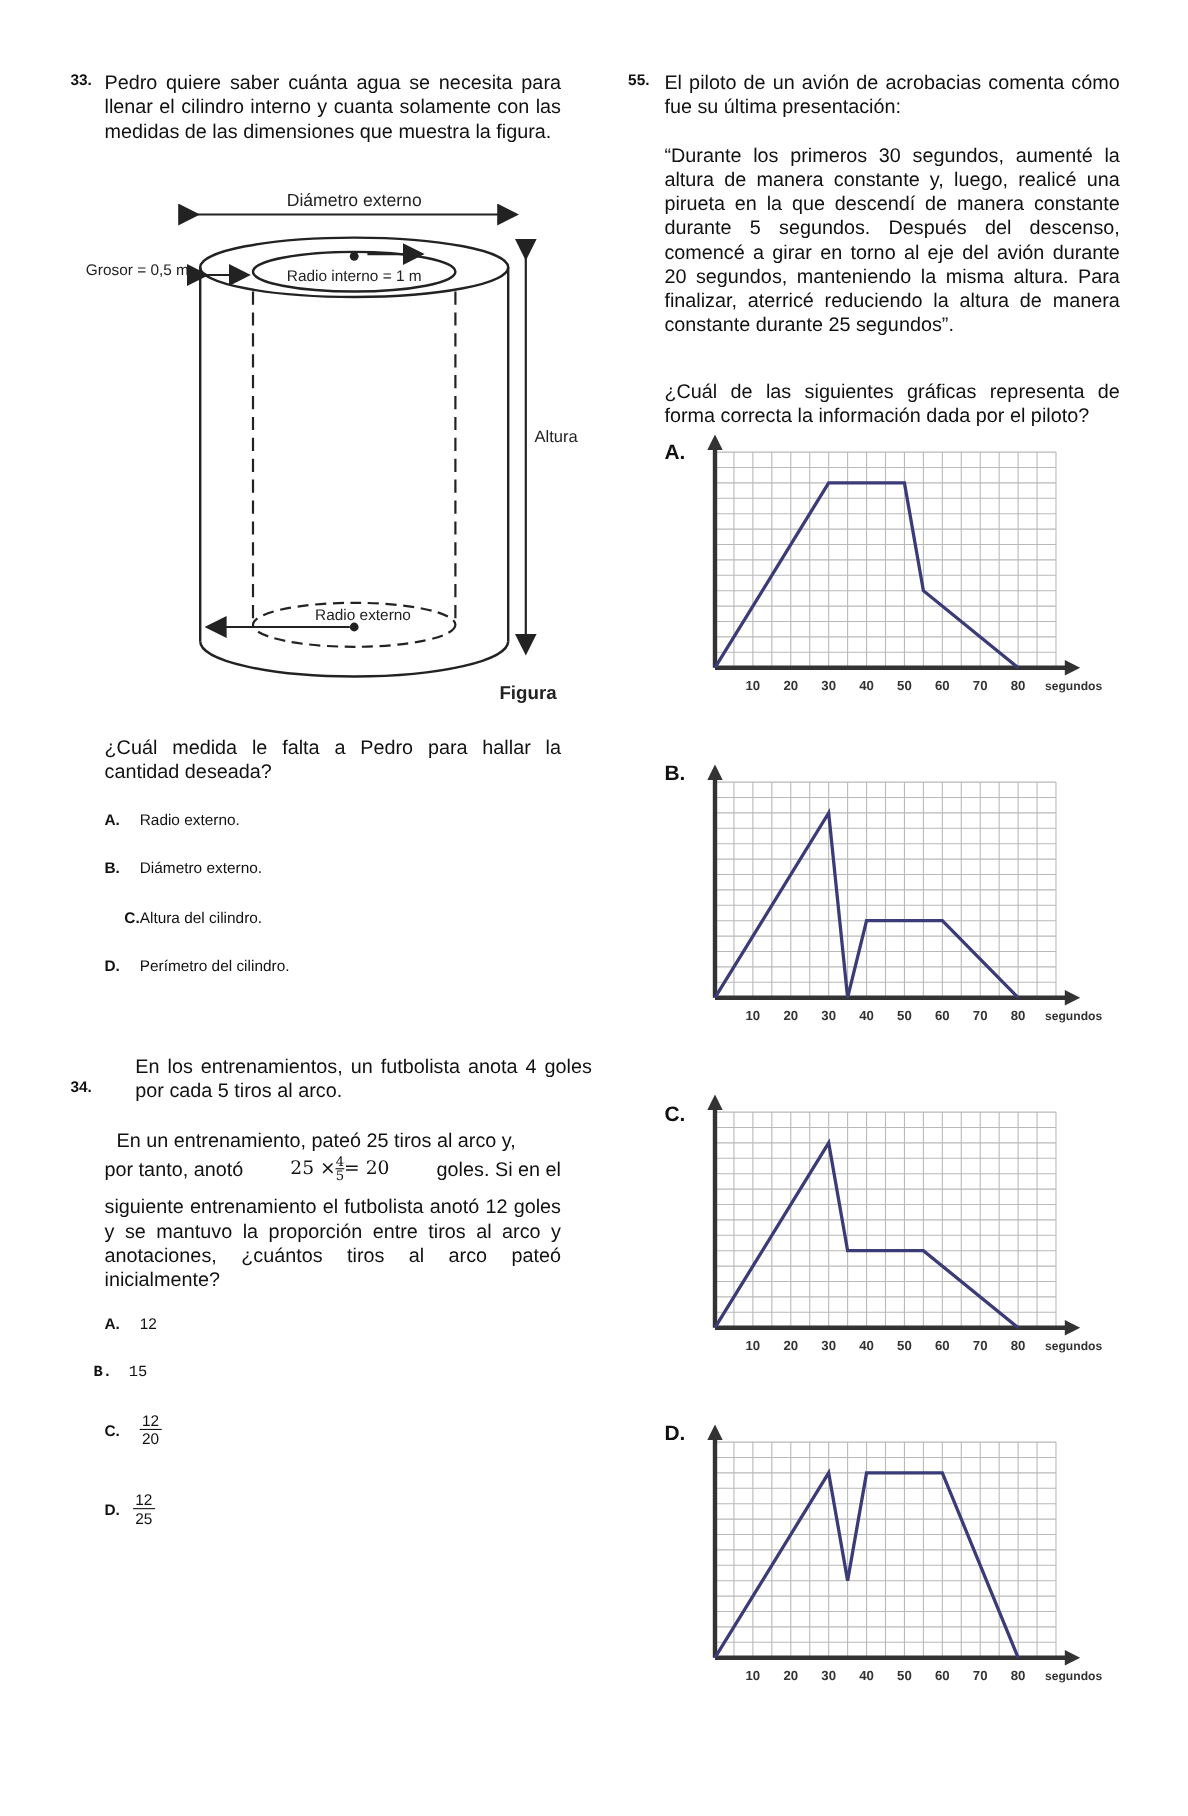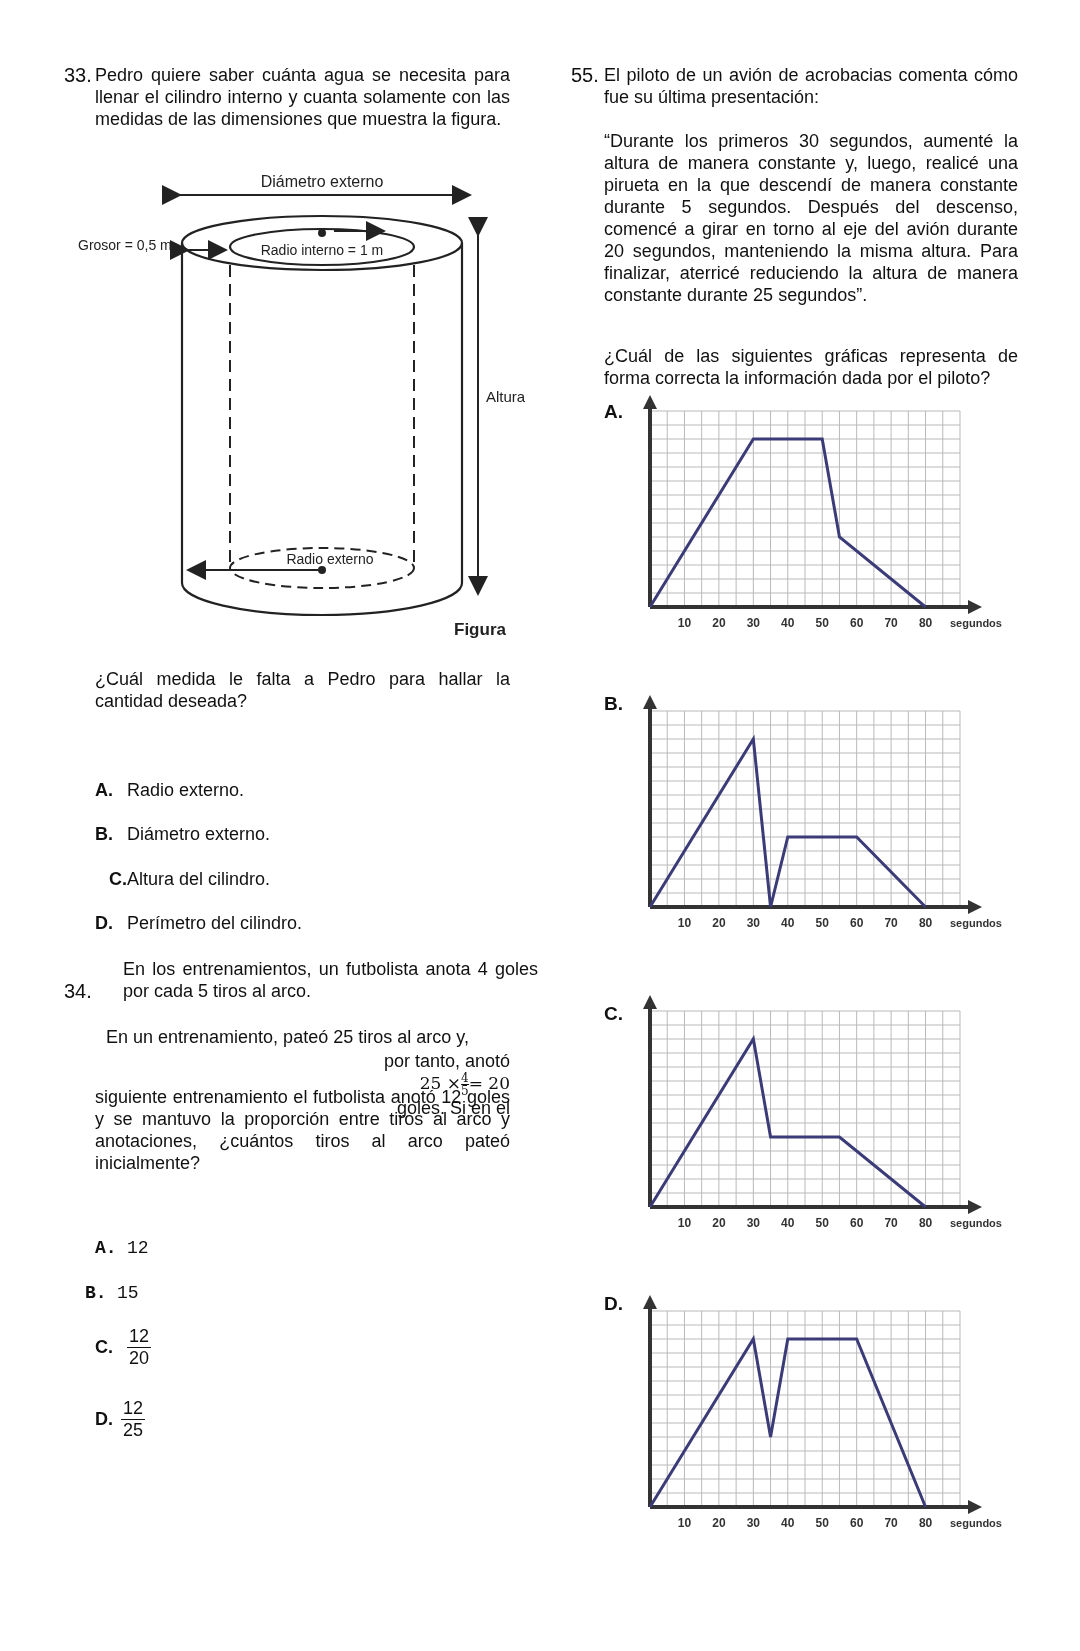--- a/index.html
+++ b/index.html
@@ -1,21 +1,21 @@
 <!DOCTYPE html>
 <html><head>
 <meta charset="utf-8">
 <style>
   html, body { margin:0; padding:0; background:#fff; }
   body { width:1080px; height:1651px; position:relative; overflow:hidden;
          font-family:"Liberation Sans", sans-serif; color:#111; }
   .abs { position:absolute; }
-  .qnum { position:absolute; font-weight:normal; font-size:20px; }
+  .qnum { position:absolute; font-weight:bold; font-size:14px; }
   .para { position:absolute; font-size:18px; line-height:22px; text-align:justify; }
-  .opt { position:absolute; font-size:18px;margin-top:43px; }
+  .opt { position:absolute; font-size:14px; }
   .opt b { display:inline-block; width:32px; }
   .frac { display:inline-block; vertical-align:middle; text-align:center; }
   .frac .n { display:block; border-bottom:1.5px solid #111; padding:0 2px; }
   .frac .d { display:block; }
   .ifrac { display:inline-block; vertical-align:middle; text-align:center; font-size:12px; line-height:12px; font-family:"DejaVu Serif", serif; }
   .ifrac .n { display:block; border-bottom:1px solid #111; }
   .math { font-family:"DejaVu Serif", serif; font-size:17px; }
   .chart-letter { position:absolute; font-weight:bold; font-size:19px; }
   svg text { font-family:"Liberation Sans", sans-serif; }
 </style>
@@ -69,28 +69,28 @@
 <div class="para" style="left:95px;top:668px;width:415px;">¿Cuál medida le falta a Pedro para hallar la cantidad deseada?</div>
 
 <div class="opt" style="left:95px;top:737px;"><b>A.</b><span>Radio externo.</span></div>
 <div class="opt" style="left:95px;top:781px;"><b>B.</b><span>Diámetro externo.</span></div>
 <div class="opt" style="left:95px;top:826px;text-align:right;"><b>C.</b><span>Altura del cilindro.</span></div>
 <div class="opt" style="left:95px;top:870px;"><b>D.</b><span>Perímetro del cilindro.</span></div>
 
 <div class="qnum" style="left:64px;top:958px;margin-top:22px;">34.</div>
 <div class="para" style="left:95px;top:958px;width:415px;margin-left:28px;">En los entrenamientos, un futbolista anota 4 goles por cada 5 tiros al arco.</div>
 <div class="para" style="left:106px;top:1026px;width:415px;">En un entrenamiento, pateó 25 tiros al arco y,</div>
-<div class="para" style="left:95px;top:1050px;width:415px;display:flex;justify-content:space-between;align-items:flex-end;flex-direction:column;">
+<div class="para" style="left:95px;top:1050px;width:415px;display:flex;justify-content:space-between;align-items:center;">
   <span>por tanto, anotó</span>
   <span class="math"><span>25 ×</span><span class="ifrac"><span class="n">4</span><span class="d">5</span></span><span>= 20</span></span>
   <span>goles. Si en el</span>
 </div>
 <div class="para" style="left:95px;top:1086px;width:415px;">siguiente entrenamiento el futbolista anotó 12 goles y se mantuvo la proporción entre tiros al arco y anotaciones, ¿cuántos tiros al arco pateó inicialmente?</div>
 
-<div class="opt" style="left:95px;top:1195px;font-family:Liberation Mono, monospace;"><b>A.</b><span>12</span></div>
+<div class="opt" style="left:95px;top:1195px;"><b>A.</b><span>12</span></div>
 <div class="opt" style="left:85px;top:1240px;font-family:Liberation Mono, monospace;"><b>B.</b><span>15</span></div>
 <div class="opt" style="left:95px;top:1283px;display:flex;align-items:center;">
     <b>C.</b>
     <span class="frac">
       <span class="n">12</span>
       <span class="d">20</span>
     </span>
   </div>
 <div class="opt" style="left:95px;top:1355px;display:flex;align-items:center;">
     <b style="width:26px">D.</b>

